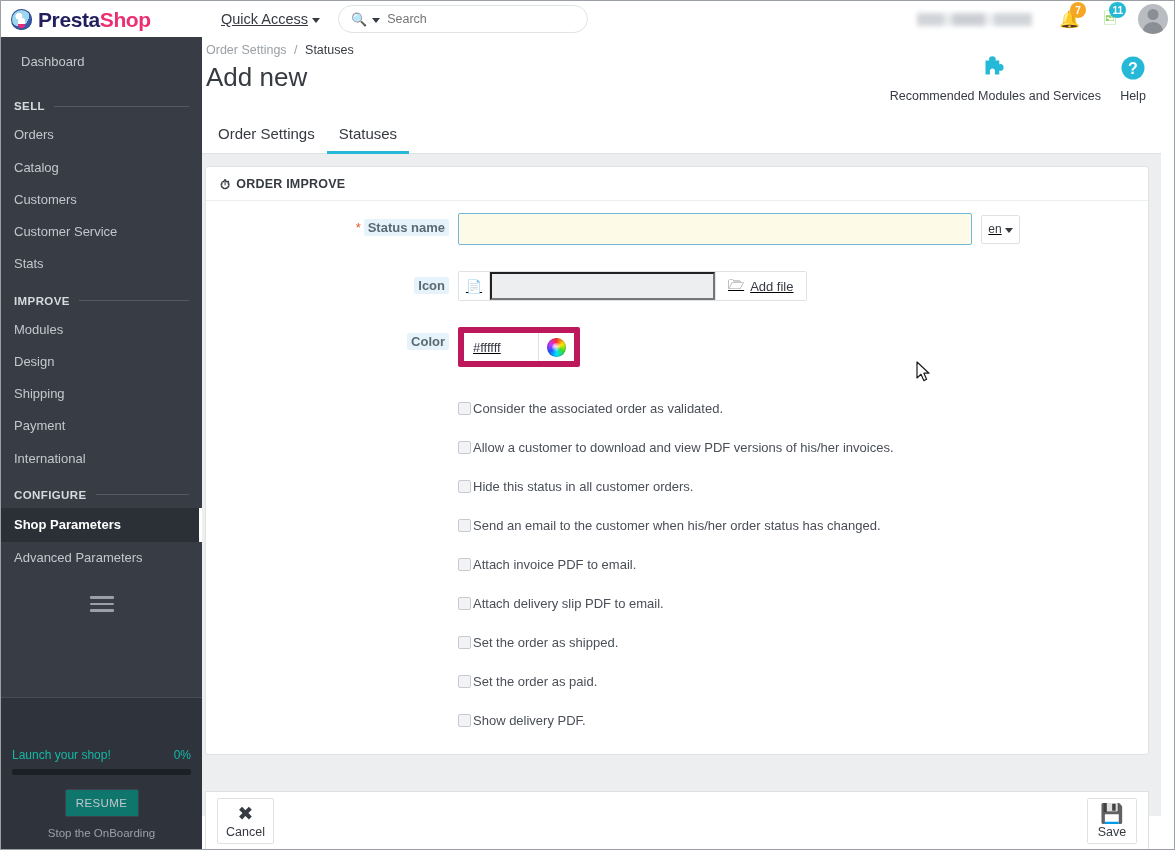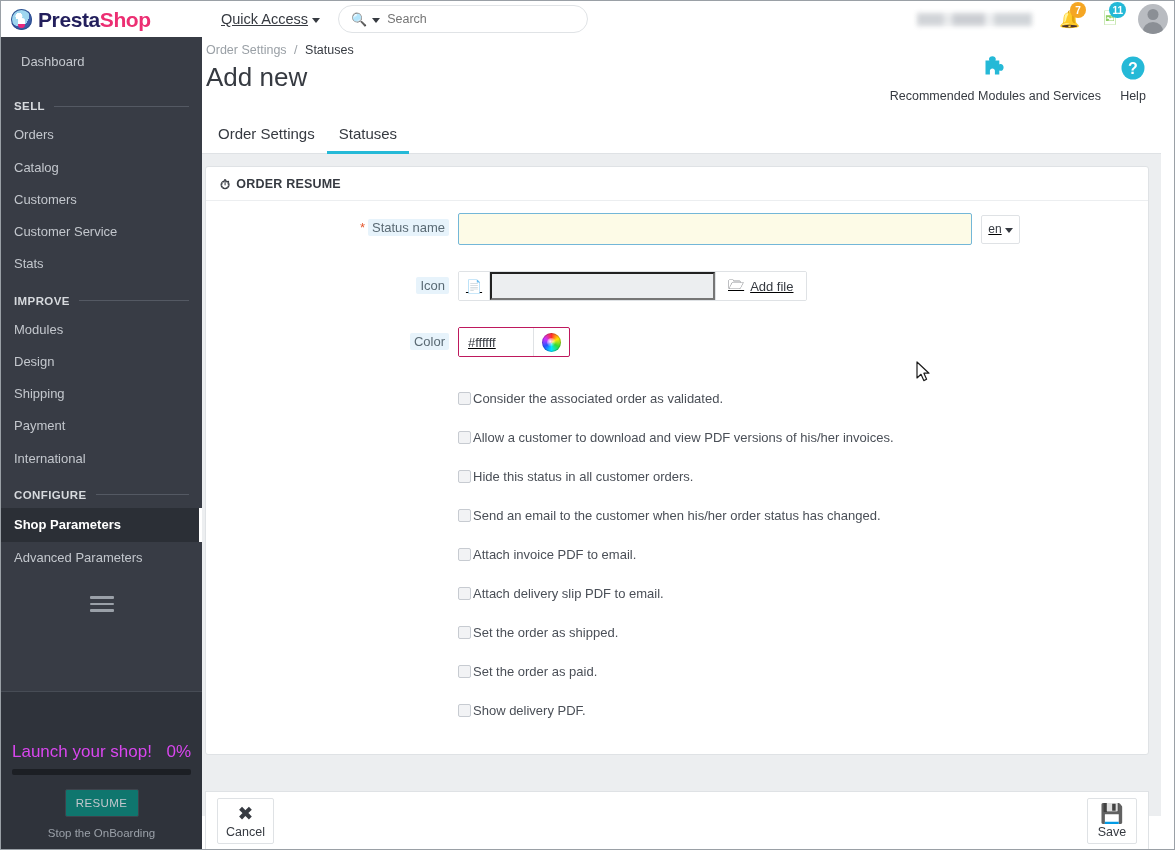--- a/index.html
+++ b/index.html
@@ -121,21 +121,21 @@
   }
   .hamburger {
     margin: 22px auto 0 auto; width: 24px; cursor: pointer;
   }
   .hamburger span { display: block; height: 2.5px; background: #9aa0a8; margin-bottom: 4px; border-radius: 1px; }
 
   .onboard {
     position: absolute; bottom: 0; left: 0; width: 201px; padding: 11px 11px 12px 11px;
     background: #2f333b; border-top: 1px solid #474c55;
   }
-  .onboard-row { display: flex; justify-content: space-between; font-size: 17px; color: #d946ef; margin-top: 39px; }
+  .onboard-row { display: flex; justify-content: space-between; font-size: 12px; color: #14b8a6; margin-top: 39px; }
   .onboard-bar { margin-top: 7px; height: 6px; background: #1c1f24; border-radius: 2px; overflow: hidden; }
   .onboard-bar i { display: block; height: 100%; width: 0%; background: #25b9d7; }
   .onboard-btn {
     display: block; margin: 14px auto 0 auto; width: 74px; padding: 7px 0;
     background: #0f766e; color: #c3c7cd; font-size: 11.5px; letter-spacing: .4px;
     text-align: center; border: 1px solid #3e434c; border-radius: 2px; cursor: pointer;
   }
   .onboard-stop { display: block; text-align: center; margin-top: 10px; font-size: 11.5px; color: #9aa0a8; cursor: pointer; }
 
   
@@ -178,21 +178,21 @@
     display: flex; align-items: center; gap: 6px; letter-spacing: .2px;
   }
   .clock-ico { font-size: 13px; line-height: 1; }
 
   .form-row { display: flex; align-items: flex-start; padding: 12px 0 0 0; }
   .form-label {
     width: 252px; text-align: right; padding-right: 9px; padding-top: 7px;
     font-size: 13px; color: #6c7078;
   }
   .form-label .lbl {
-    background: #e7f3fb; padding: 1px 4px; border-radius: 2px; color: #5a6a74;
+    background: #e7f3fb; padding: 1px 4px; border-radius: 2px; color: #5a6a74; font-weight: bold;
   }
   .req { color: #e4572e; margin-right: 3px; }
   .form-ctrl { flex: 1; display: flex; align-items: center; gap: 9px; text-decoration: underline; }
 
   .input-statusname {
     width: 514px; height: 32px; background: #fdfbe7; border: 1px solid #73b7d8;
     border-radius: 2px; outline: none; padding: 0 9px; font-size: 13px;
     color: #363a41; font-family: "Liberation Sans", sans-serif;
   }
   .lang-btn {
@@ -205,21 +205,21 @@
   .file-ico-box {
     width: 31px; background: #ffffff; display: flex; align-items: center; justify-content: center;
     border-right: 1px solid #dfe2e5; font-size: 13px; color: #363a41;
   }
   .file-field { width: 225px; background: #eceef0; }
   .file-btn {
     padding: 0 12px; background: #ffffff; border-left: 1px solid #dfe2e5;
     display: flex; align-items: center; gap: 6px; font-size: 13px; color: #363a41; cursor: pointer;
   }
 
-  .color-group { display: flex; height: 30px; border: 1px solid #be185d; border-radius: 2px; overflow: hidden; background: #fff; }
+  .color-group { display: flex; height: 40px; border: 6px solid #be185d; border-radius: 2px; overflow: hidden; background: #fff; }
   .color-input {
     width: 74px; border: none; outline: none; padding: 0 9px; font-size: 13px;
     color: #363a41; font-family: "Liberation Sans", sans-serif; background: #fff;
   }
   .color-swatch-box {
     width: 36px; border-left: 1px solid #dfe2e5; display: flex; align-items: center; justify-content: center; cursor: pointer;
   }
   .color-wheel {
     width: 19px; height: 19px; border-radius: 50%;
     background: conic-gradient(#ff2d2d, #ffe600, #33dd33, #00e5ff, #2255ff, #cc33ff, #ff2d2d);
@@ -379,21 +379,21 @@
     <div class="tabs">
       <div class="tab">Order Settings</div>
       <div class="tab active">Statuses</div>
     </div>
 
     <div class="panel-area">
       <div class="panel">
 
         <div class="panel-head">
           <span class="clock-ico">⏱</span>
-          <span>ORDER RESUME</span>
+          <span>ORDER IMPROVE</span>
         </div>
 
         <div class="form-row">
           <div class="form-label">
             <span class="req">*</span><span class="lbl">Status name</span>
           </div>
           <div class="form-ctrl">
             <input class="input-statusname" type="text" value="" style="">
             <div class="lang-btn">
               <span>en</span>

